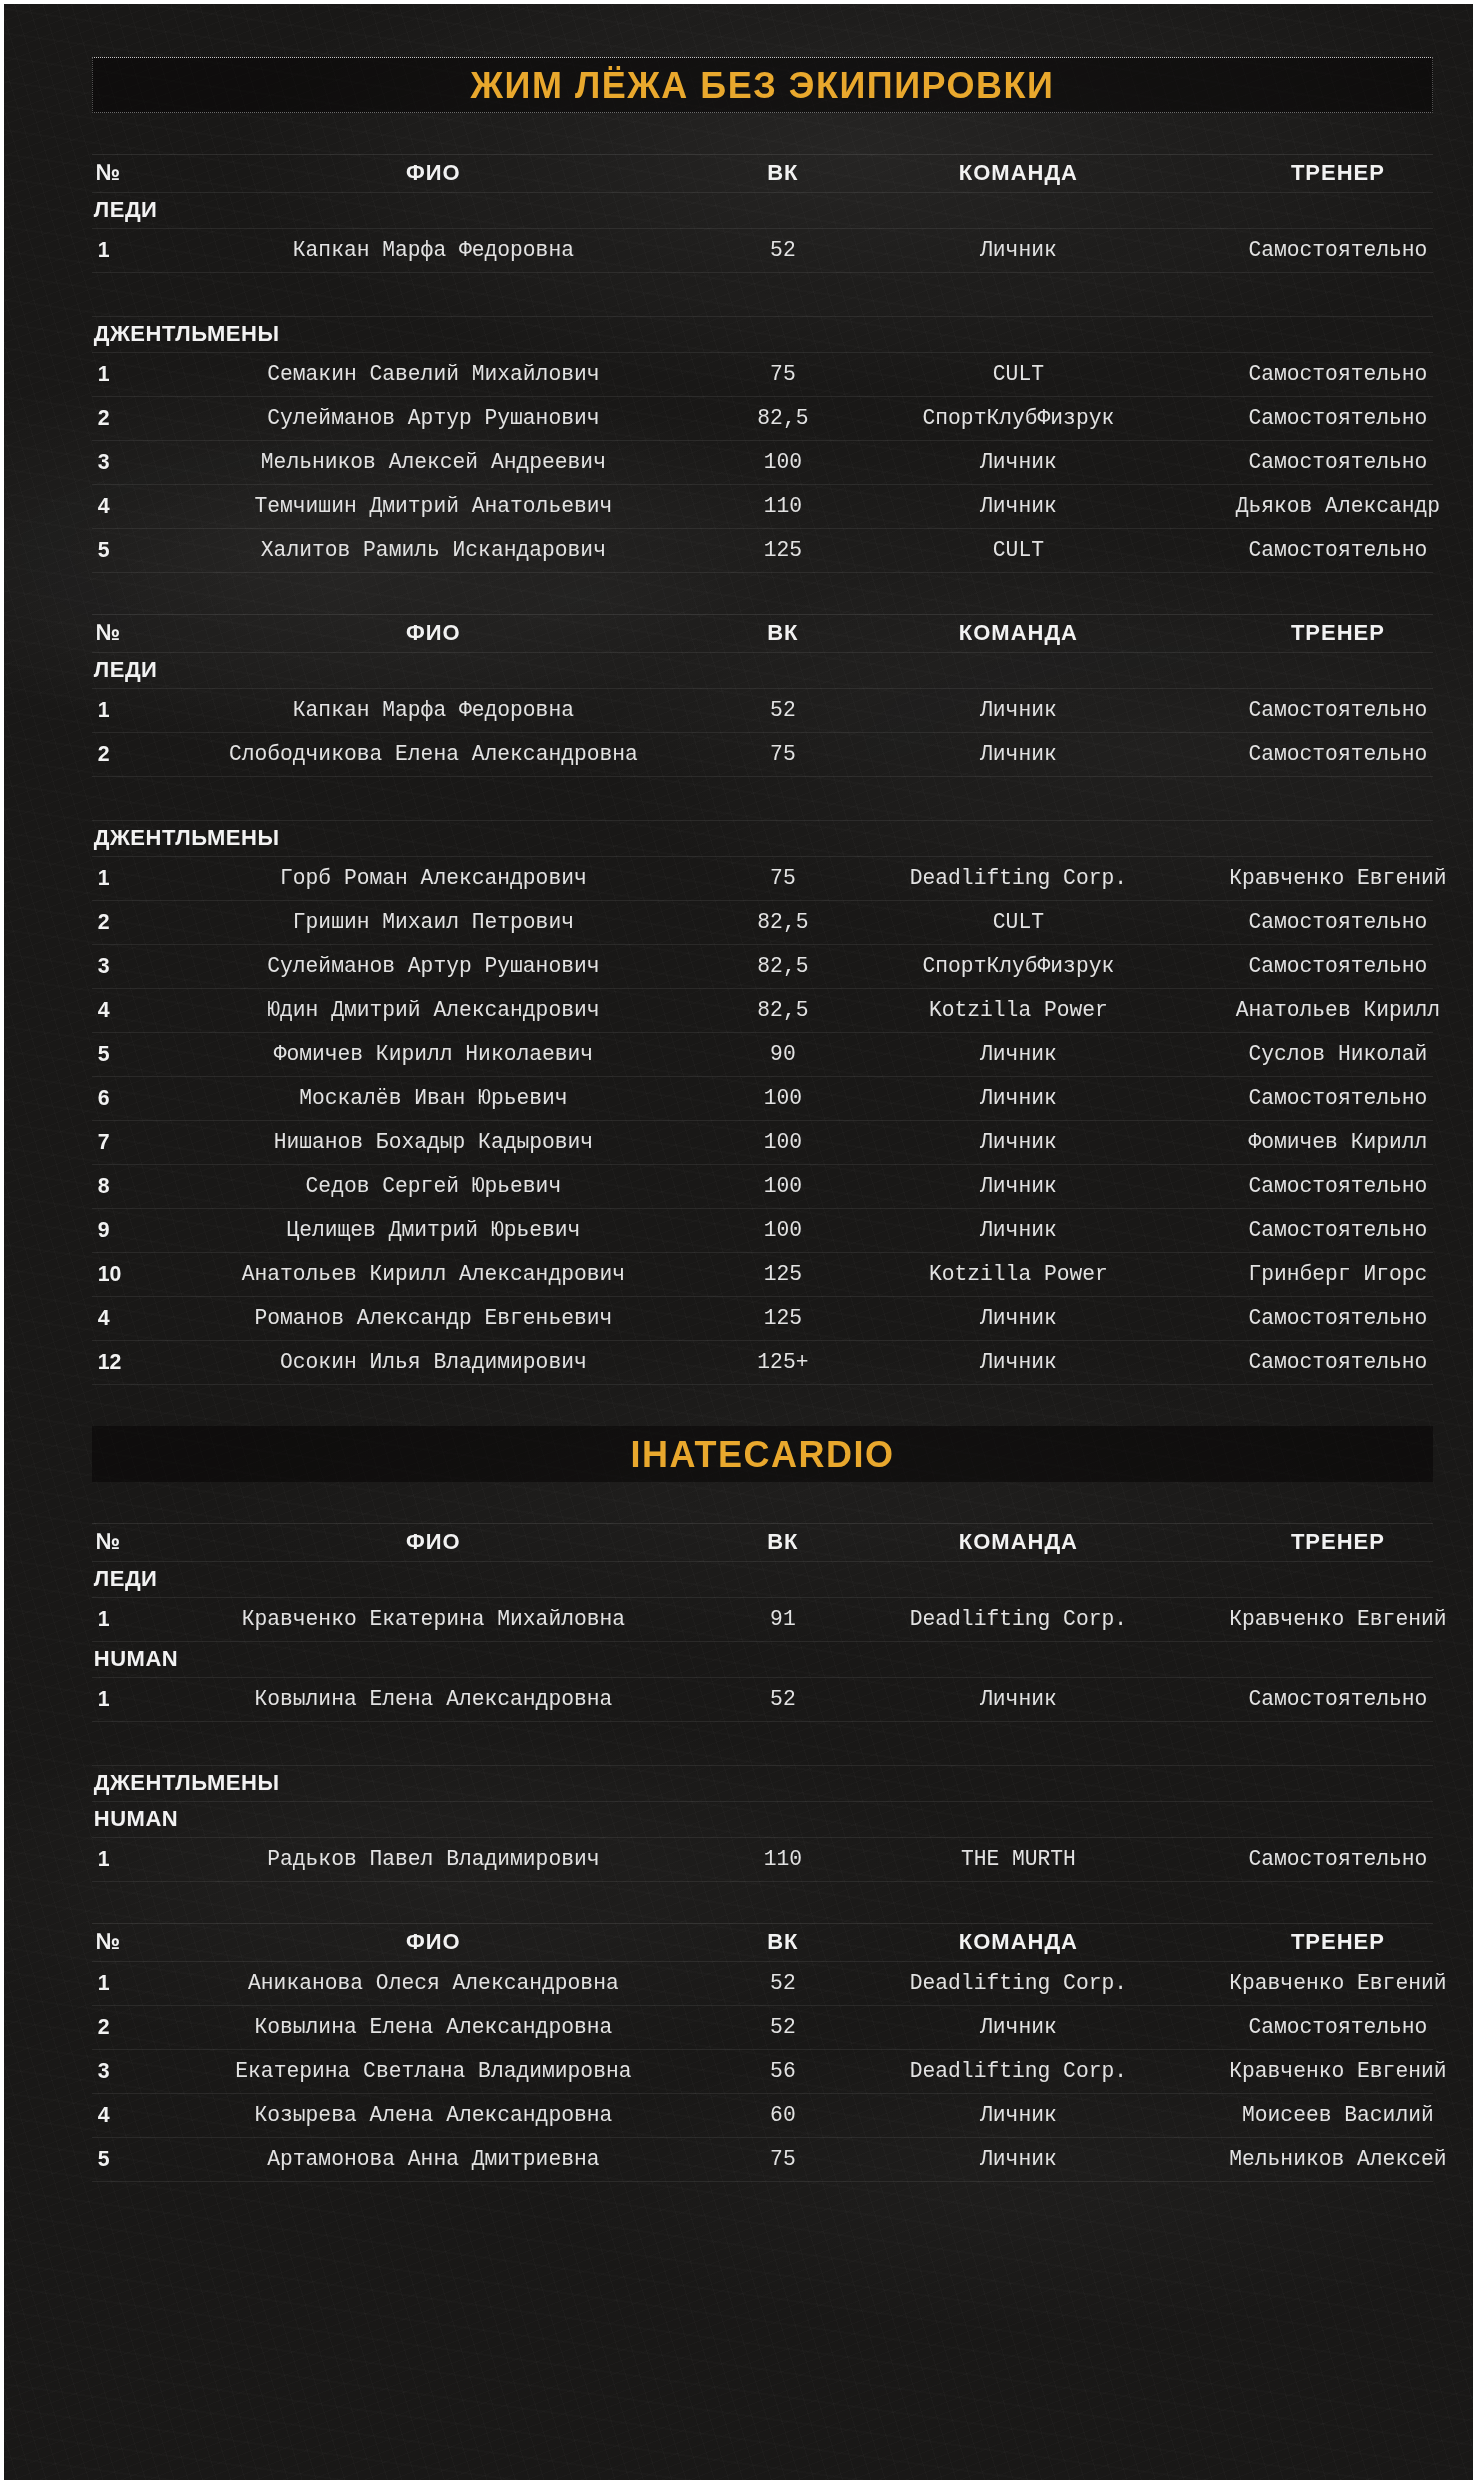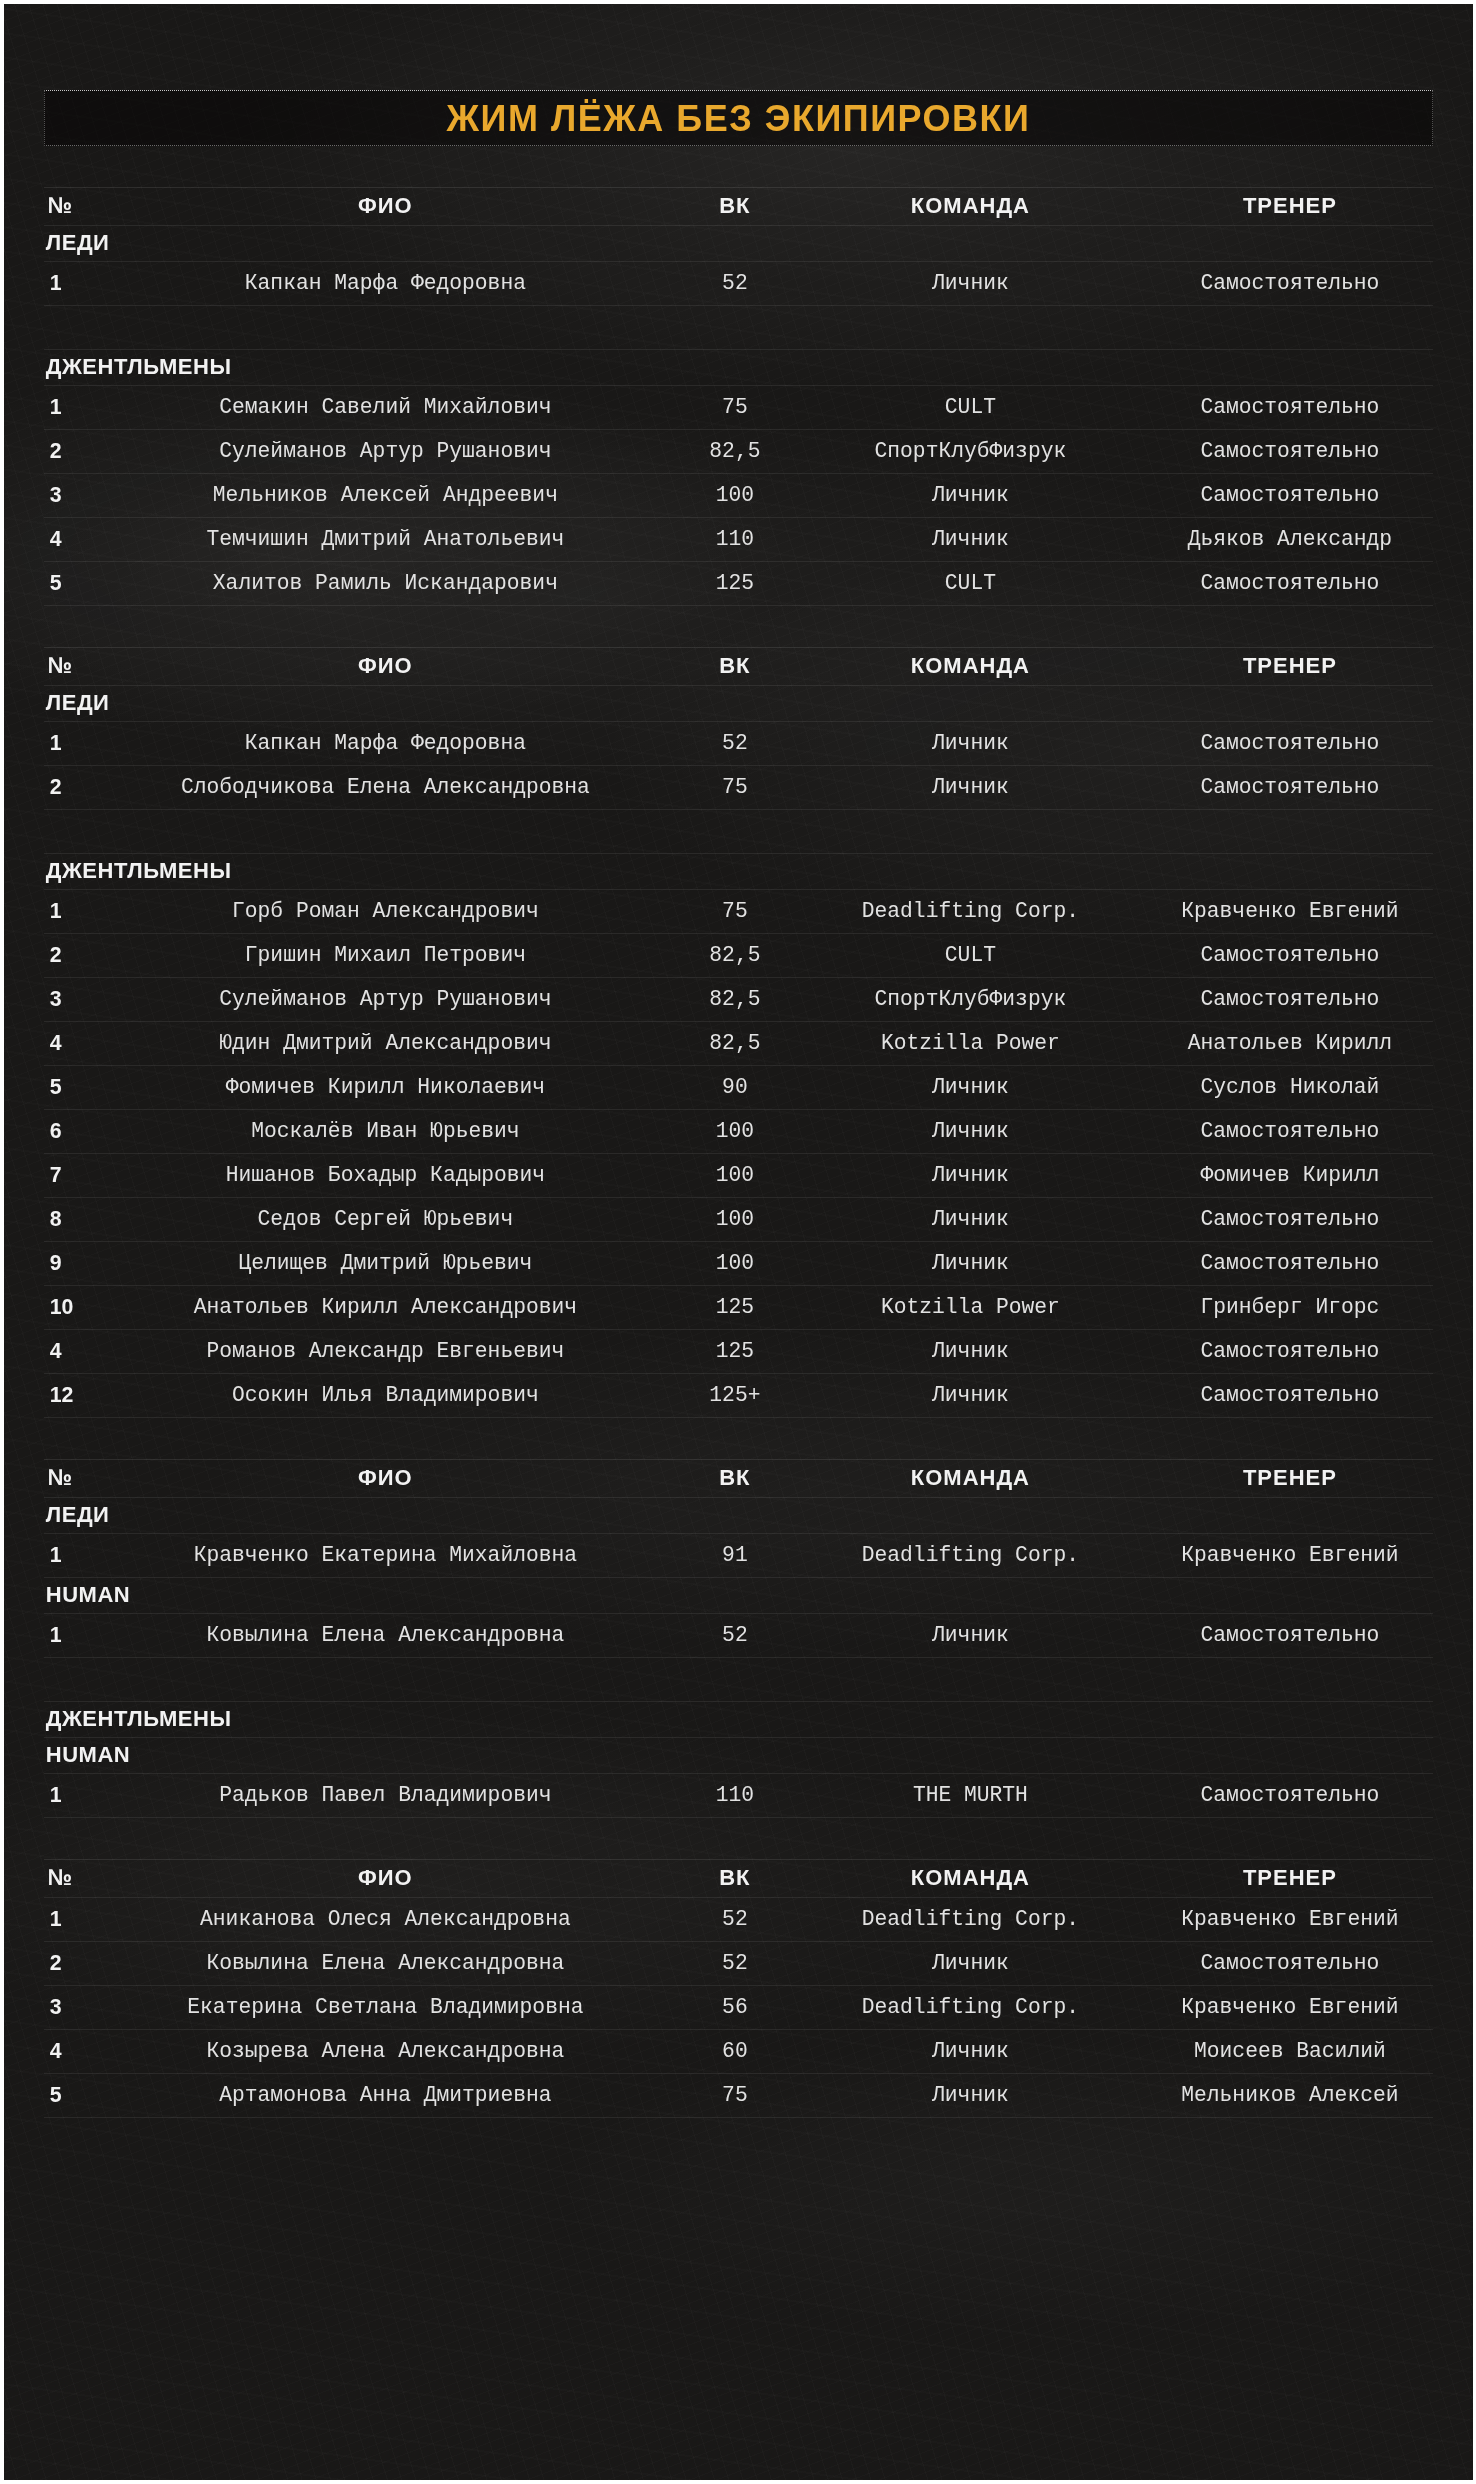--- a/index.html
+++ b/index.html
@@ -24,21 +24,21 @@
     overflow:hidden;
   }
   
   .sheet::before{
     content:"";position:absolute;inset:0;pointer-events:none;
     background:
       repeating-linear-gradient(73deg,  transparent 0 12.6px, rgba(255,255,255,0.016) 12.6px 13.6px),
       repeating-linear-gradient(-21deg, transparent 0 8.7px,  rgba(255,255,255,0.013) 8.7px 9.7px),
       repeating-linear-gradient(8deg,   transparent 0 22px, rgba(255,255,255,0.010) 22px 24px);
   }
-  .content{position:relative;padding:86px 40px 0 40px;}
+  .content{position:relative;padding:53px 40px 0 40px;margin-left:48px;}
 
   .banner{
     height:56px;
     background:rgba(8,6,5,0.55);
     display:flex;align-items:center;justify-content:center;
     margin-bottom:41px;
     box-sizing:border-box;
   }
   .banner.dotted{
     border-top:1.9px dotted rgba(230,230,230,0.85);
@@ -267,20 +267,23 @@
           <div class="row entry">
             <span class="cell c0 num">12</span>
             <span class="cell c1">Осокин Илья Владимирович</span>
             <span class="cell c2">125+</span>
             <span class="cell c3">Личник</span>
             <span class="cell c4">Самостоятельно</span>
           </div>
         </div>
       </section>
       <section class="section">
+        <div class="banner">
+          <span class="banner-title">IHATECARDIO</span>
+        </div>
         <div class="table">
           <div class="row header">
             <span class="th c0">№</span>
             <span class="th c1">ФИО</span>
             <span class="th c2">ВК</span>
             <span class="th c3">КОМАНДА</span>
             <span class="th c4">ТРЕНЕР</span>
           </div>
           <div class="row group">
             <span class="group-label">ЛЕДИ</span>

